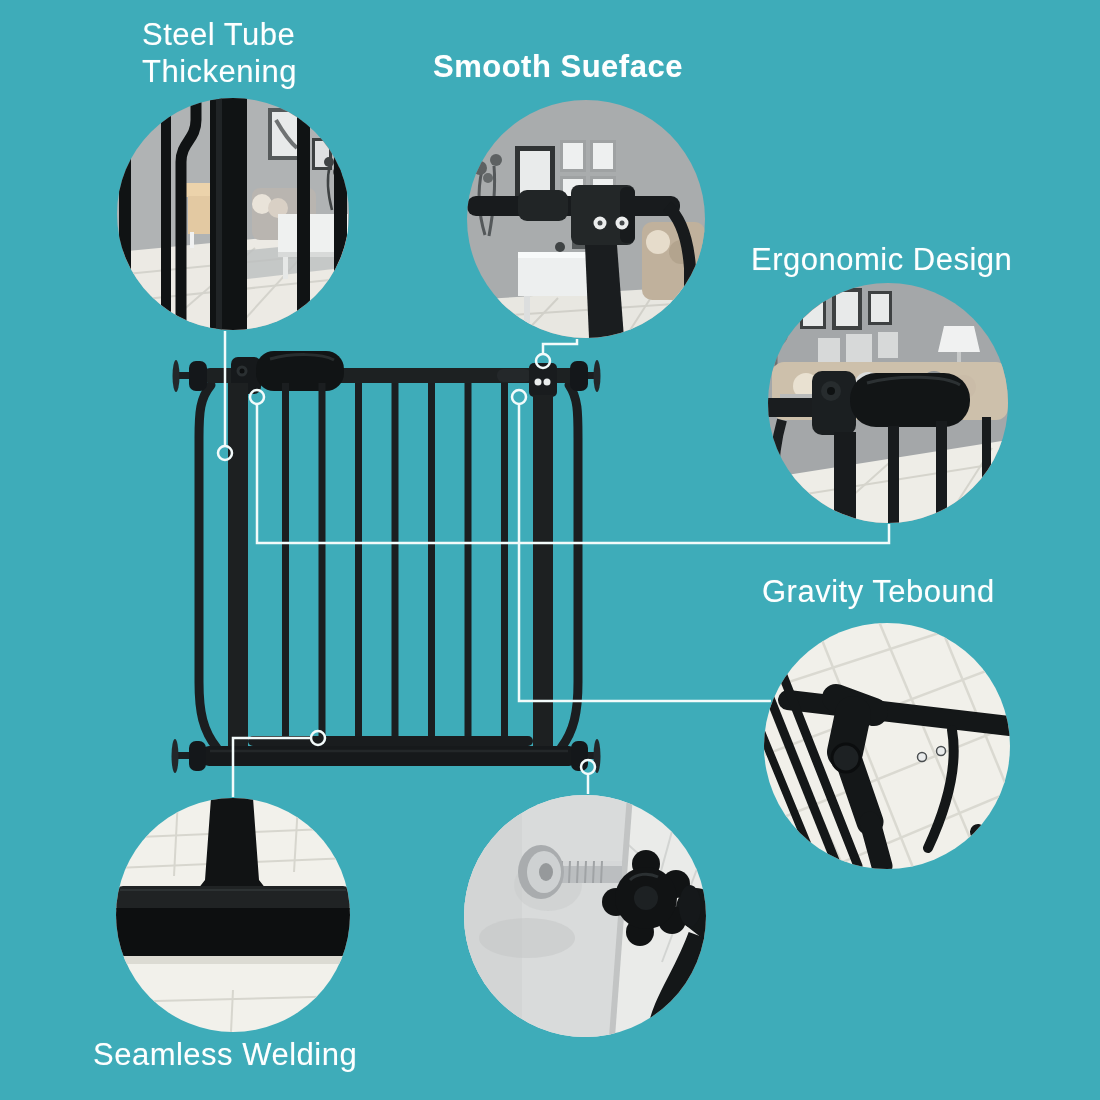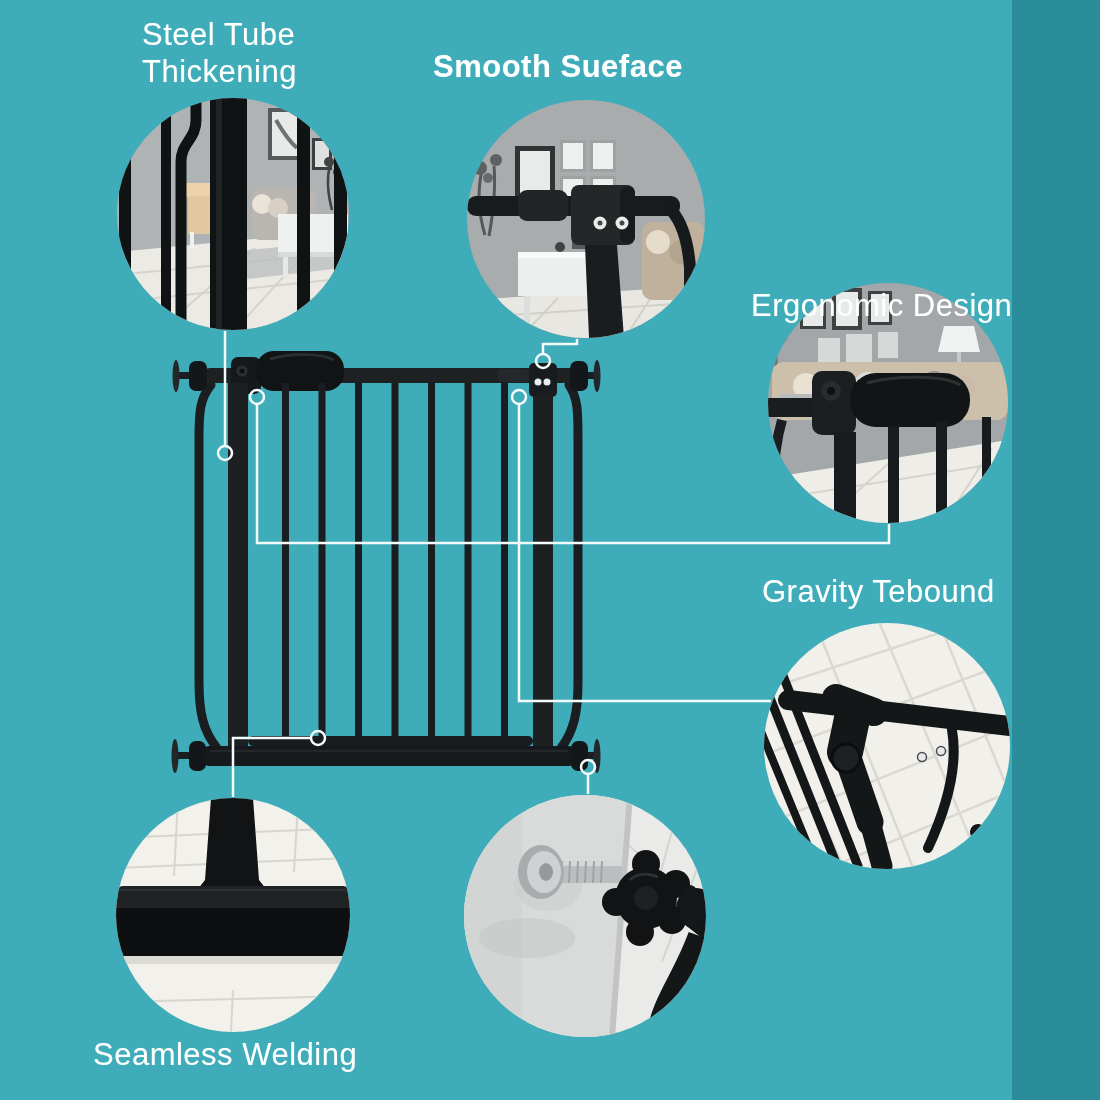--- a/index.html
+++ b/index.html
@@ -1,36 +1,36 @@
 <!DOCTYPE html>
 <html><head>
 <meta charset="utf-8">
 <style>
   html,body{margin:0;padding:0;background:#2a8d99;}
   .canvas{
     position:relative;
-    width:1012px;height:1100px;
+    width:1100px;height:1100px;
     background:#3eacb9;
     overflow:hidden;
     font-family:"Liberation Sans", sans-serif;
   }
   .scene-svg{position:absolute;left:0;top:0;width:1100px;height:1100px;display:block;}
   .feature-label{
     position:absolute;
     color:#feffff;
     font-size:31px;
     line-height:37px;
     letter-spacing:0.5px;
     white-space:pre-line;
     font-weight:400;
     text-shadow:0 0 1px rgba(255,255,255,0.35);
   }
   .lbl-steel{left:142px;top:16px;}
   .lbl-smooth{left:433px;top:48px;white-space:nowrap;font-weight:bold;}
-  .lbl-ergo{left:751px;top:241px;white-space:nowrap;margin-top:46px;}
+  .lbl-ergo{left:751px;top:241px;white-space:nowrap;}
   .lbl-gravity{left:762px;top:573px;white-space:nowrap;}
   .lbl-seamless{left:93px;top:1036px;white-space:nowrap;}
   .lbl-abs{left:436px;top:1036px;white-space:nowrap;}
 </style>
 </head>
 <body>
 
 <div class="canvas">
 
   <svg class="scene-svg" viewBox="0 0 1100 1100">

